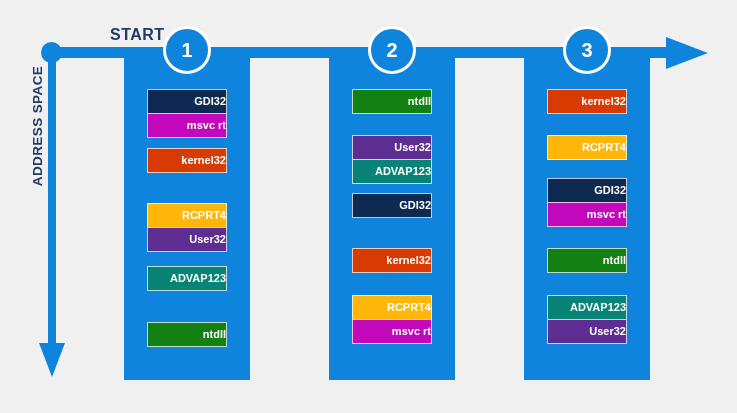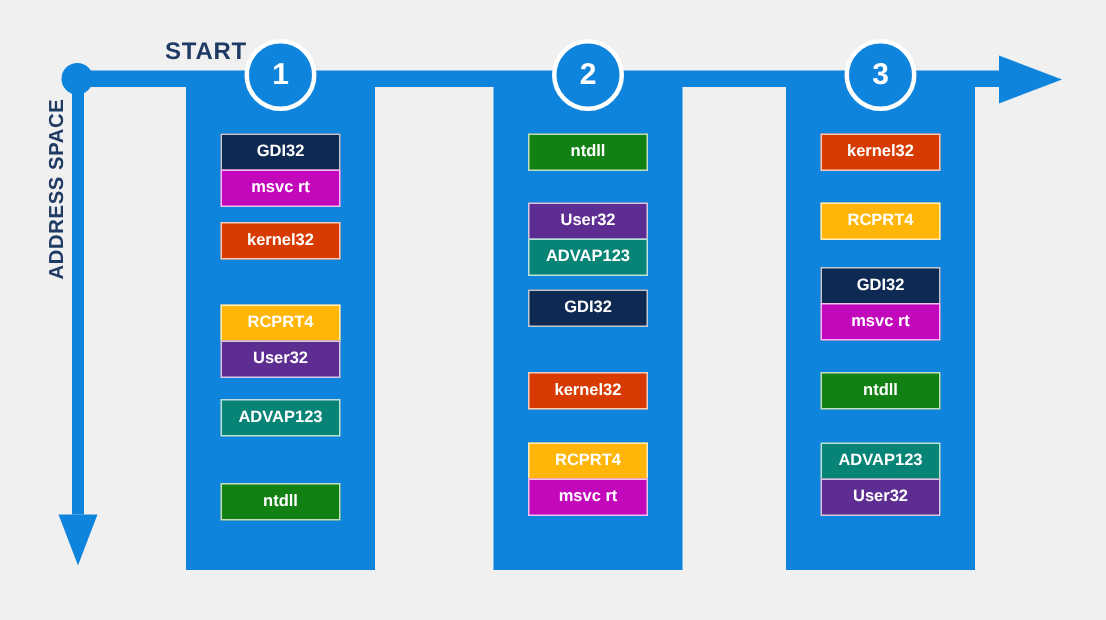--- a/index.html
+++ b/index.html
@@ -116,21 +116,21 @@
     position: absolute;
     left: 23px;
     width: 80px;
     height: 25px;
     box-sizing: border-box;
     border: 1px solid rgba(255,255,255,0.75);
     color: #ffffff;
     font-size: 11px;
     font-weight: bold;
     line-height: 23px;
-    text-align: center;
+    text-align: right;
     white-space: nowrap;
   }
 </style>
 </head>
 <body style="--accent: #0f84dc; --navy: #1f3a63; background: rgb(240, 240, 241);">
 
 <div class="stage">
   <div class="axis-label">ADDRESS SPACE</div>
   <div class="start-label">START</div>
 

